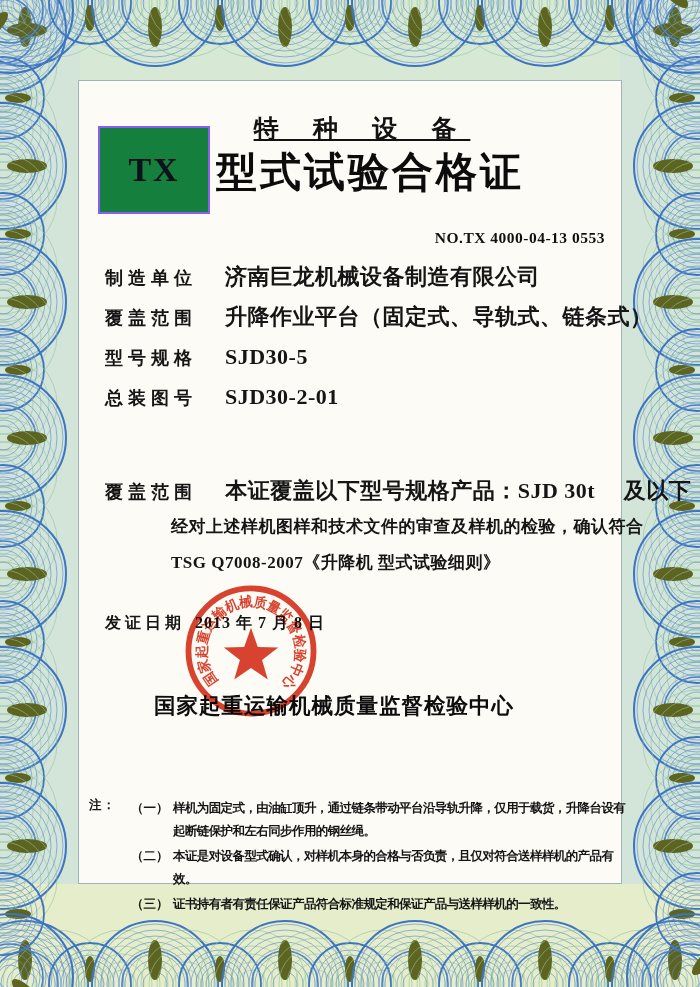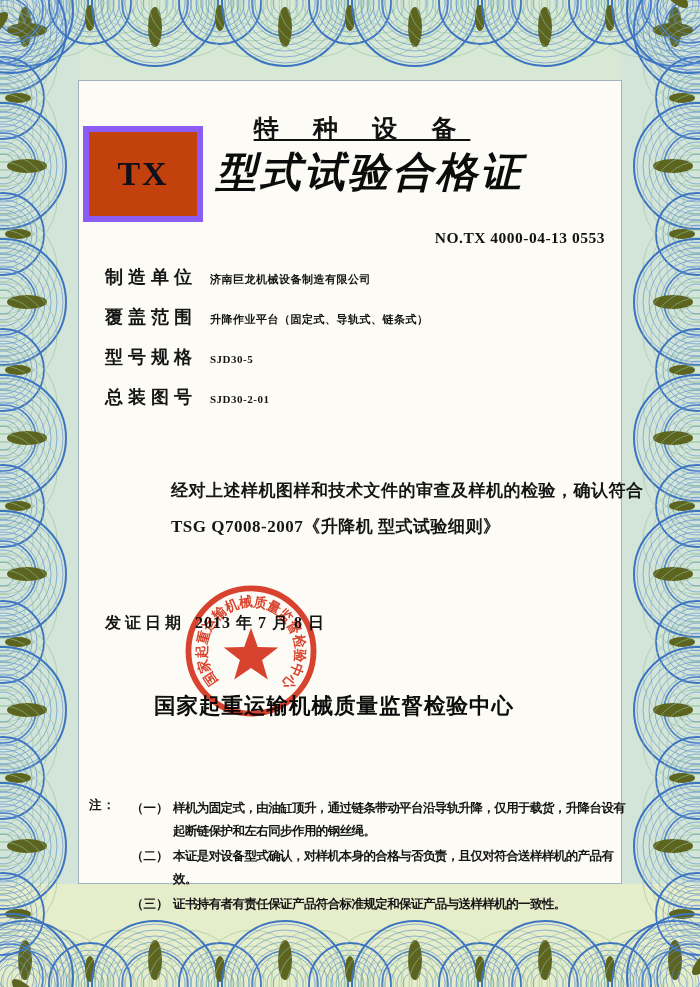--- a/index.html
+++ b/index.html
@@ -10,40 +10,40 @@
     color:#151515;
   }
   .page{position:absolute;inset:0;}
   #border-svg{position:absolute;left:0;top:0;}
 
   .panel{
     position:absolute;left:78px;top:80px;width:544px;height:804px;
     background:#fcfbf5;border:1px solid #9fb3ba;box-sizing:border-box;
   }
   .tx-box{
-    position:absolute;left:4px;top:45px;width:108px;height:84px;
-    border:6px solid #8b5cf6;display:flex;align-items:center;justify-content:center;
-    font-weight:bold;font-size:34px;letter-spacing:2px;color:#10101c;background:#c2410c;
+    position:absolute;left:19px;top:45px;width:108px;height:84px;
+    border:2px solid #8b5cf6;display:flex;align-items:center;justify-content:center;
+    font-weight:bold;font-size:34px;letter-spacing:2px;color:#10101c;background:#15803d;
   }
   .category{
     position:absolute;left:10px;right:0;top:31px;text-align:center;
     font-size:25px;font-weight:600;letter-spacing:14px;text-indent:14px;color:#121212;text-decoration:underline;
   }
   .cert-title{
     position:absolute;left:40px;right:0;top:64px;text-align:center;
-    font-size:41px;font-weight:bold;letter-spacing:3px;color:#0c0c0c;font-style:italic;
+    font-size:41px;font-weight:bold;letter-spacing:3px;color:#0c0c0c;
   }
   .cert-no{
     position:absolute;left:0;right:16px;top:148px;text-align:right;
     font-size:15.5px;font-weight:bold;letter-spacing:.5px;color:#101010;
   }
   .fields{position:absolute;left:26px;top:176px;right:10px;}
   .frow{height:40px;line-height:40px;white-space:nowrap;}
   .flabel{display:inline-block;width:96px;letter-spacing:5px;font-size:18px;font-weight:600;}
-  .fvalue{font-size:11px;letter-spacing:.5px;margin-left:5px;font-weight:600;}
+  .fvalue{font-size:22px;letter-spacing:.5px;margin-left:20px;font-weight:600;}
 
   .coverage{position:absolute;left:26px;top:392px;right:10px;}
   .crow{height:36px;line-height:36px;white-space:nowrap;font-size:17px;font-weight:600;}
   .crow .flabel{width:96px;}
   .cont{padding-left:66px;letter-spacing:.5px;}
 
   .issue{position:absolute;left:26px;top:524px;height:36px;line-height:36px;font-size:16px;font-weight:600;white-space:nowrap;}
   .issue .ilabel{display:inline-block;width:84px;letter-spacing:4px;margin-right:2px;}
   .issue .idate{letter-spacing:1px;}
 
@@ -235,20 +235,24 @@
         <span class="flabel">型号规格</span>
         <span class="fvalue">SJD30-5</span>
       </div>
       <div class="frow">
         <span class="flabel">总装图号</span>
         <span class="fvalue">SJD30-2-01</span>
       </div>
     </div>
 
     <div class="coverage">
+      <div class="crow">
+        <span class="flabel">覆盖范围</span>
+        <span class="fvalue">本证覆盖以下型号规格产品：SJD 30t　 及以下</span>
+      </div>
       <div class="crow cont">经对上述样机图样和技术文件的审查及样机的检验，确认符合</div>
       <div class="crow cont">TSG Q7008-2007《升降机 型式试验细则》</div>
     </div>
 
     <div class="issue">
       <span class="ilabel">发证日期</span>
       <span class="idate">2013 年 7 月 8 日</span>
     </div>
 
     <div class="authority">国家起重运输机械质量监督检验中心</div>

